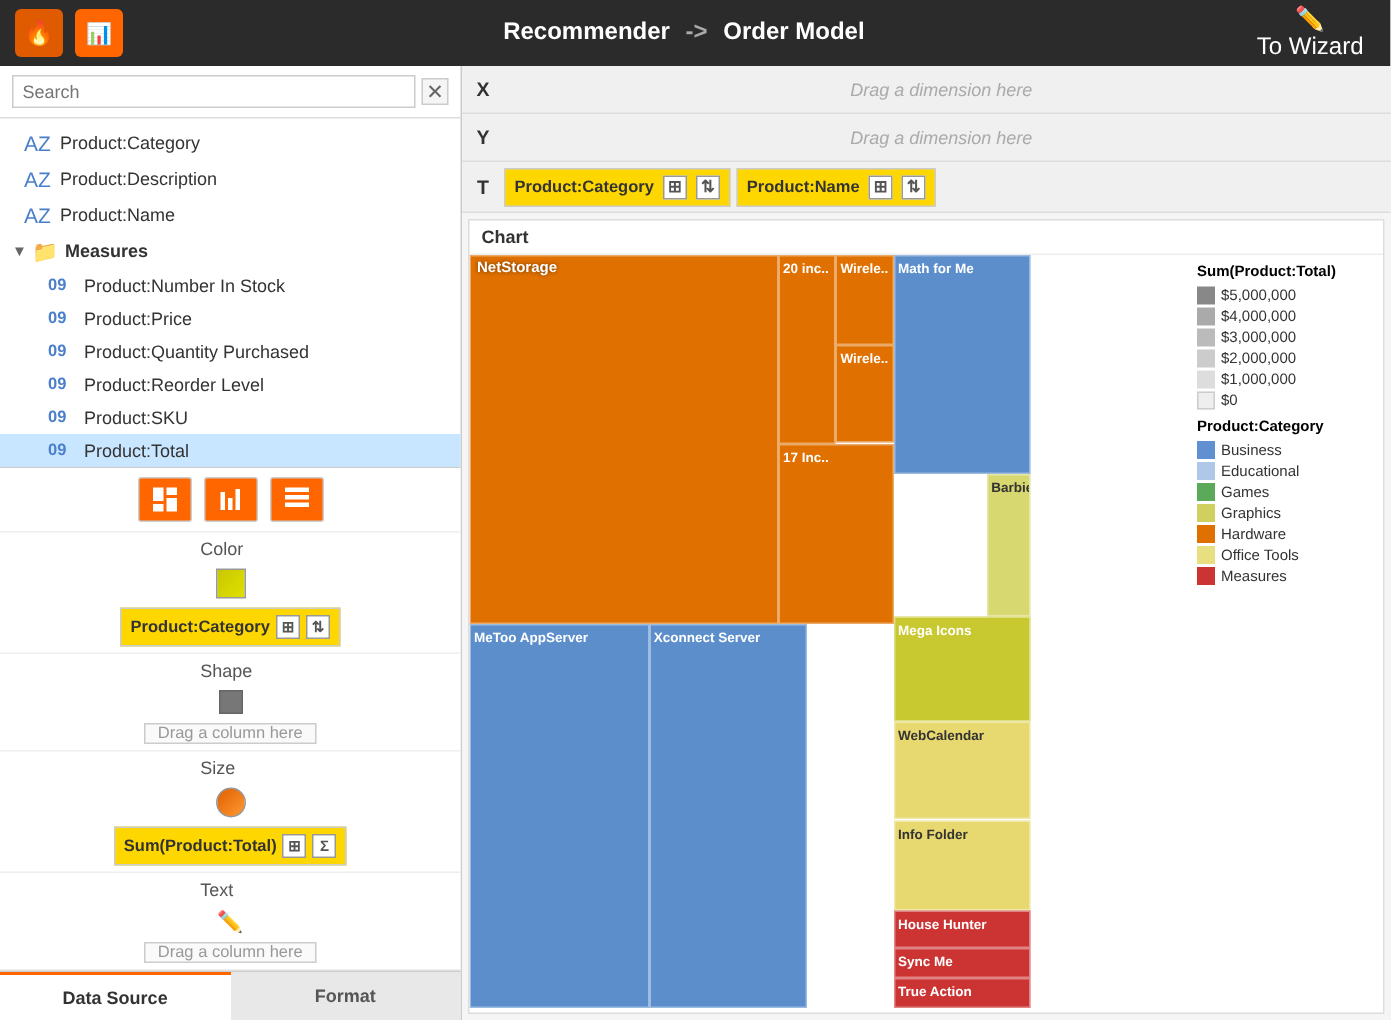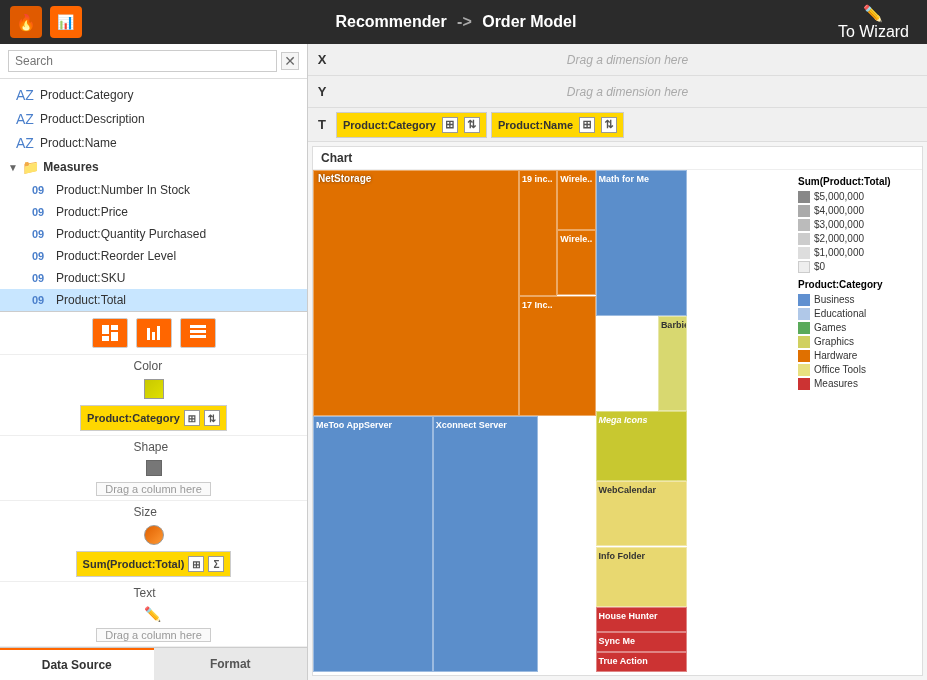--- a/index.html
+++ b/index.html
@@ -54,21 +54,21 @@
     .t-row { display: flex; align-items: center; height: 34px; border-bottom: 1px solid #ddd; background: #f0f0f0; padding: 0 4px; gap: 4px; }
     .t-label { width: 20px; font-size: 13px; font-weight: bold; color: #333; text-align: center; }
 
     
     .chart-section { flex: 1; background: #fff; margin: 4px; border: 1px solid #ddd; overflow: hidden; }
     .chart-title { font-size: 12px; font-weight: bold; color: #333; padding: 4px 8px; border-bottom: 1px solid #eee; }
     .chart-inner { display: flex; height: calc(100% - 26px); }
     .chart-canvas { flex: 1; position: relative; overflow: hidden; }
     .chart-legend { width: 130px; padding: 6px; font-size: 10px; }
     .legend-title { font-weight: bold; margin-bottom: 4px; font-size: 10px; }
-    .legend-item { display: flex; align-items: flex-start; gap: 4px; margin-bottom: 2px; }
+    .legend-item { display: flex; align-items: center; gap: 4px; margin-bottom: 2px; }
     .legend-color { width: 12px; height: 12px; flex-shrink: 0; }
     .legend-label { font-size: 10px; color: #333; }
 
     
     .encoding-shelf { background: #fff; border-top: 1px solid #ccc; }
     .encoding-icons { display: flex; justify-content: center; gap: 8px; padding: 6px 8px; border-bottom: 1px solid #eee; }
     .enc-icon-btn { width: 36px; height: 30px; border: 1px solid #ccc; background: #ff6600; color: white; display: flex; align-items: center; justify-content: center; cursor: pointer; font-size: 14px; border-radius: 2px; }
     .enc-row { display: flex; align-items: center; padding: 4px 8px; border-bottom: 1px solid #eee; min-height: 34px; gap: 6px; flex-direction: column; }
     .enc-row-label { width: 40px; font-size: 12px; color: #555; }
     .enc-pill { background: #ffd700; border: 1px solid #ccc; height: 26px; display: flex; align-items: center; padding: 0 6px; gap: 4px; font-size: 11px; font-weight: bold; color: #333; }
@@ -260,21 +260,21 @@
       <div class="chart-inner">
         <div class="chart-canvas">
 
           <div style="position:absolute; top:0; left:0; right:0; bottom:0;">
 
             <div style="position:absolute; left:0; top:0; width:43%; height:49%; background:#e07000; border:1px solid rgba(255,255,255,0.4); display:flex; align-items:flex-start; overflow:hidden;">
               <span style="font-size:10px; color:white; padding:2px 4px; font-weight:bold; text-shadow: 0 0 3px rgba(0,0,0,0.5);">NetStorage</span>
             </div>
 
             <div style="position:absolute; left:43%; top:0; width:8%; height:25%; background:#e07000; border:1px solid rgba(255,255,255,0.4); overflow:hidden;">
-              <span style="font-size:9px; color:white; padding:1px 2px; font-weight:bold;">19 inc..</span>
+              <span style="font-size:9px; color:white; padding:1px 2px; font-weight:bold;">20 inc..</span>
             </div>
 
             <div style="position:absolute; left:51%; top:0; width:8%; height:12%; background:#e07000; border:1px solid rgba(255,255,255,0.4); overflow:hidden;">
               <span style="font-size:9px; color:white; padding:1px 2px; font-weight:bold;">Wirele..</span>
             </div>
             <div style="position:absolute; left:51%; top:12%; width:8%; height:13%; background:#e07000; border:1px solid rgba(255,255,255,0.4); overflow:hidden;">
               <span style="font-size:9px; color:white; padding:1px 2px; font-weight:bold;">Wirele..</span>
             </div>
 
             <div style="position:absolute; left:43%; top:25%; width:16%; height:24%; background:#e07000; border:1px solid rgba(255,255,255,0.4); overflow:hidden;">
@@ -284,21 +284,21 @@
             <div style="position:absolute; left:59%; top:0; width:19%; height:29%; background:#5b8ecb; border:1px solid rgba(255,255,255,0.4); overflow:hidden;">
               <span style="font-size:9px; color:white; padding:1px 2px; font-weight:bold;">Math for Me</span>
             </div>
 
 
             <div style="position:absolute; left:72%; top:29%; width:6%; height:19%; background:#d8d870; border:1px solid rgba(255,255,255,0.4); overflow:hidden;">
               <span style="font-size:9px; color:#333; padding:1px 2px; font-weight:bold;">Barbie's</span>
             </div>
 
             <div style="position:absolute; left:59%; top:48%; width:19%; height:14%; background:#c8c830; border:1px solid rgba(255,255,255,0.4); overflow:hidden;">
-              <span style="font-size:9px; color:white; padding:1px 2px; font-weight:bold;font-style:italic;">Mega Icons</span>
+              <span style="font-size:9px; color:white; padding:1px 2px; font-weight:bold;">Mega Icons</span>
             </div>
 
             <div style="position:absolute; left:0; top:49%; width:25%; height:51%; background:#5b8ecb; border:1px solid rgba(255,255,255,0.4); overflow:hidden;">
               <span style="font-size:9px; color:white; padding:1px 2px; font-weight:bold;">MeToo AppServer</span>
             </div>
 
             <div style="position:absolute; left:25%; top:49%; width:22%; height:51%; background:#5b8ecb; border:1px solid rgba(255,255,255,0.4); overflow:hidden;">
               <span style="font-size:9px; color:white; padding:1px 2px; font-weight:bold;">Xconnect Server</span>
             </div>
 

